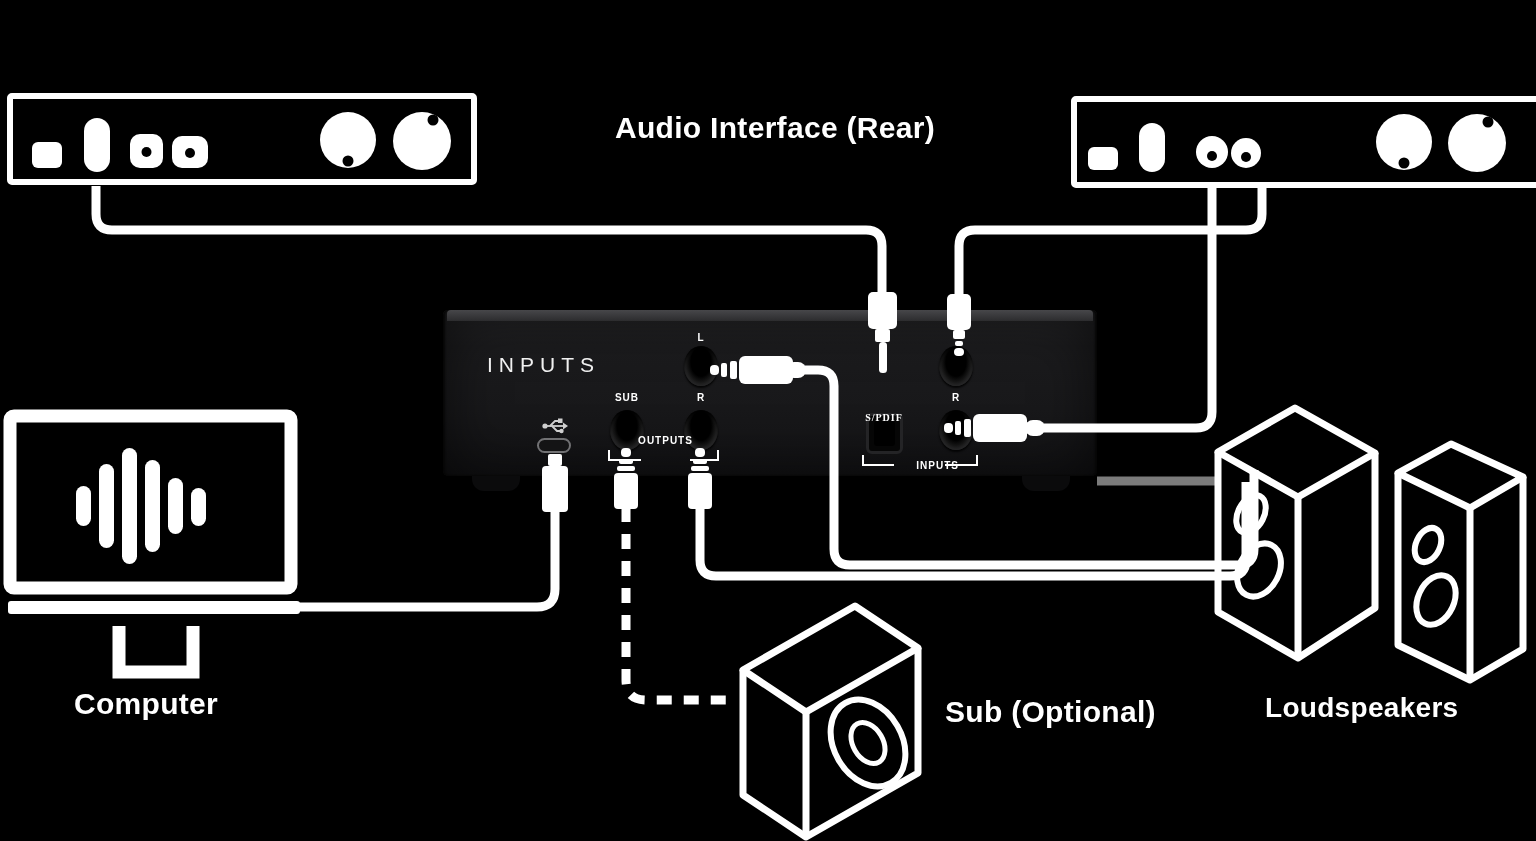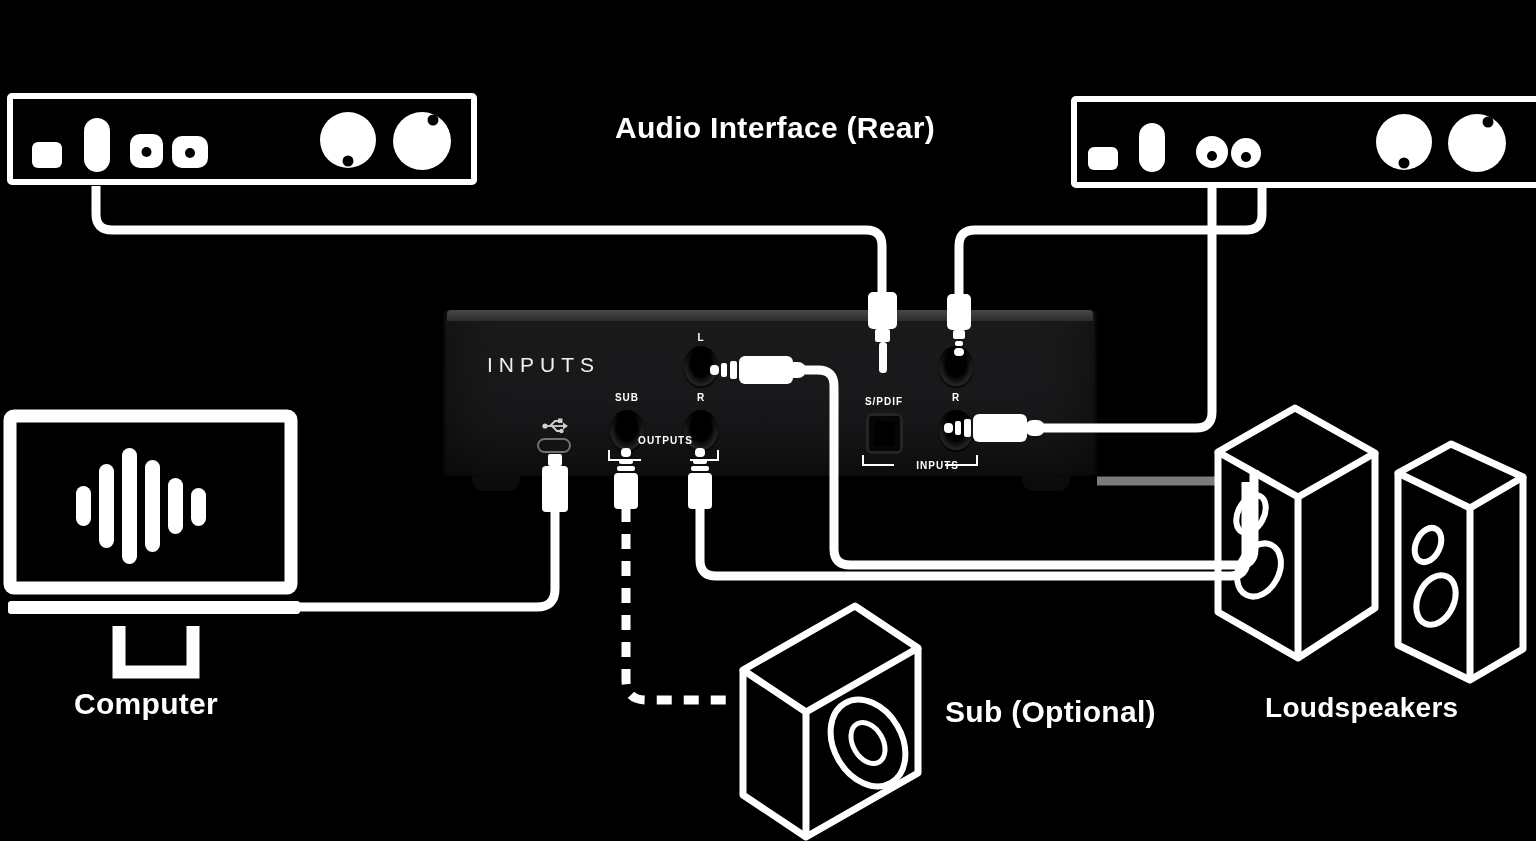--- a/index.html
+++ b/index.html
@@ -51,21 +51,21 @@
   <div class="jack" style="left:939px;top:346px;"></div>
   <div class="jack" style="left:939px;top:410px;"></div>
   <div class="toslink">
       <span></span>
     </div>
   <div class="usbc"></div>
 
   <div class="portlbl" style="left:687px;top:332px;width:28px;">L</div>
   <div class="portlbl" style="left:607px;top:392px;width:40px;">SUB</div>
   <div class="portlbl" style="left:687px;top:392px;width:28px;">R</div>
-  <div class="portlbl" style="left:854px;top:396px;width:60px;">S/PDIF</div>
+  <div class="portlbl" style="left:854px;top:412px;width:60px;font-family:Liberation Serif, serif;">S/PDIF</div>
   <div class="portlbl" style="left:942px;top:392px;width:28px;">R</div>
   <div class="portlbl" style="left:623px;top:435px;width:85px;">OUTPUTS</div>
   <div class="portlbl" style="left:879px;top:460px;width:80px;text-align:right;">INPUTS</div>
 
   <svg class="art" viewBox="0 0 1536 841">
 
     <path d="M 1097 481 H 1219" stroke="#7b7b7b" stroke-width="9" fill="none"></path>
 
     <path d="M 882 298 V 246 Q 882 230 866 230 H 112 Q 96 230 96 214 V 186" stroke="#fff" stroke-width="9" fill="none"></path>
 

